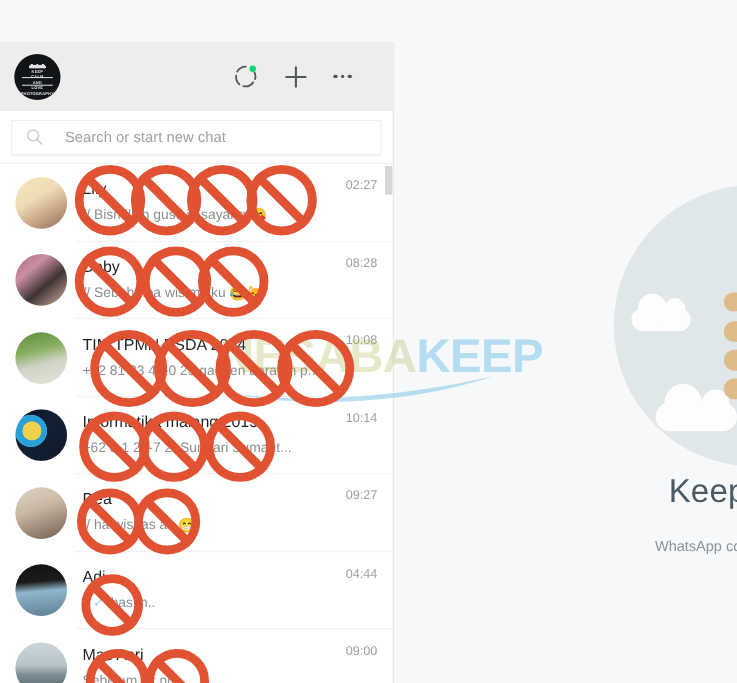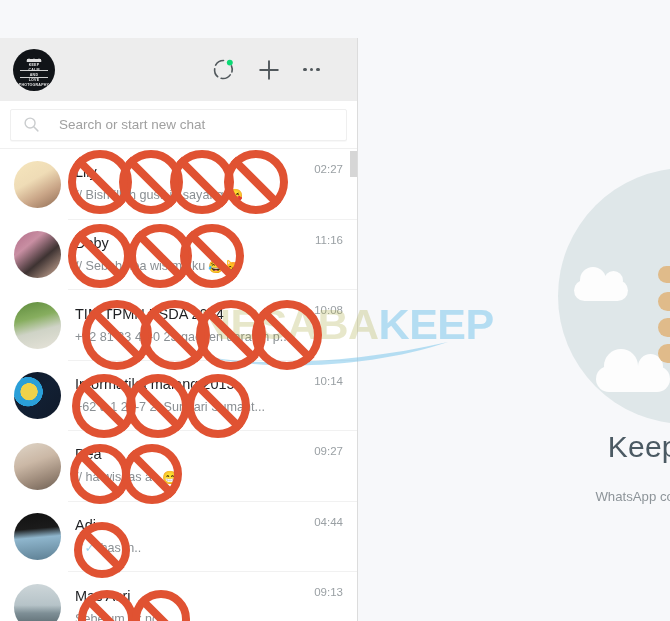--- a/index.html
+++ b/index.html
@@ -412,21 +412,21 @@
 
       <div class="chat-row">
         <div class="c-avatar" style="background:linear-gradient(140deg,#b06a86 0%,#c98fa3 30%,#3e3332 60%,#d9b5a0 100%)"></div>
         <div class="c-body">
           <div class="c-name">Deby</div>
           <div class="c-msg">
             <span>// Sebab nea wis mlaku</span>
             <span class="emoji">😂😹</span>
           </div>
         </div>
-        <div class="c-time">11:16</div>
+        <div class="c-time">08:28</div>
       </div>
 
       <div class="chat-row">
         <div class="c-avatar" style="background:linear-gradient(165deg,#5d8a3c 0%,#87ae5f 35%,#cfd3c6 60%,#e7e4da 100%)"></div>
         <div class="c-body">
           <div class="c-name">TIM TPMN PSDA 2014</div>
           <div class="c-msg">
             <span>+62 81 33 44-0 23 gaenen dara un p...</span>
           </div>
         </div>
@@ -472,21 +472,21 @@
       </div>
 
       <div class="chat-row">
         <div class="c-avatar" style="background:linear-gradient(180deg,#cdd6d9 0%,#b6c3c8 45%,#7e8f96 62%,#4d5b61 100%)"></div>
         <div class="c-body">
           <div class="c-name">Mas Asri</div>
           <div class="c-msg">
             <span>Sebelum ak ndi</span>
           </div>
         </div>
-        <div class="c-time">09:13</div>
+        <div class="c-time">09:00</div>
       </div>
 
       <div class="scroll-track">
         <div class="scroll-thumb"></div>
       </div>
     </div>
   </div>
 
   <div class="right-pane">
 

